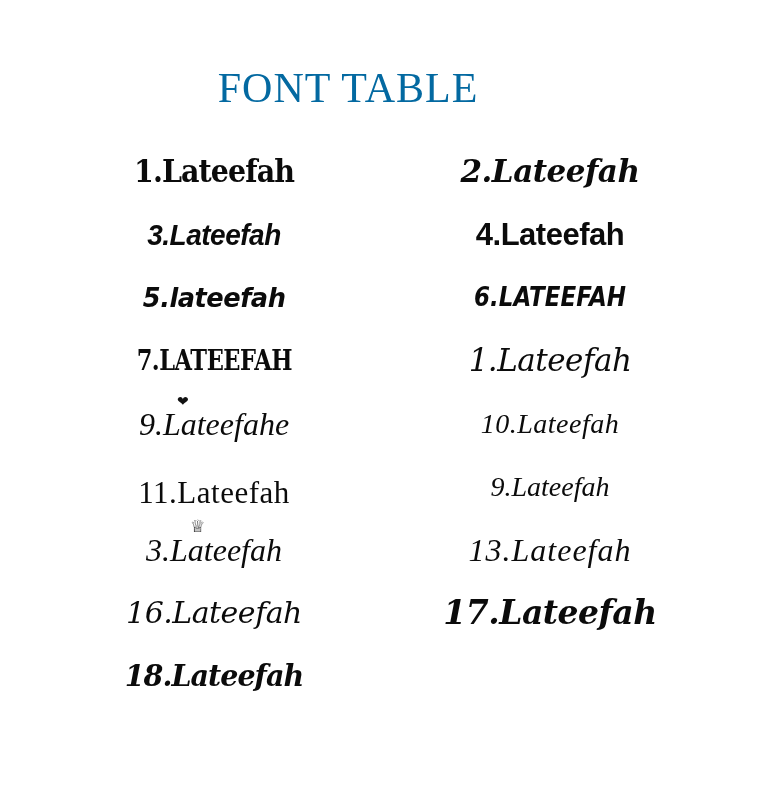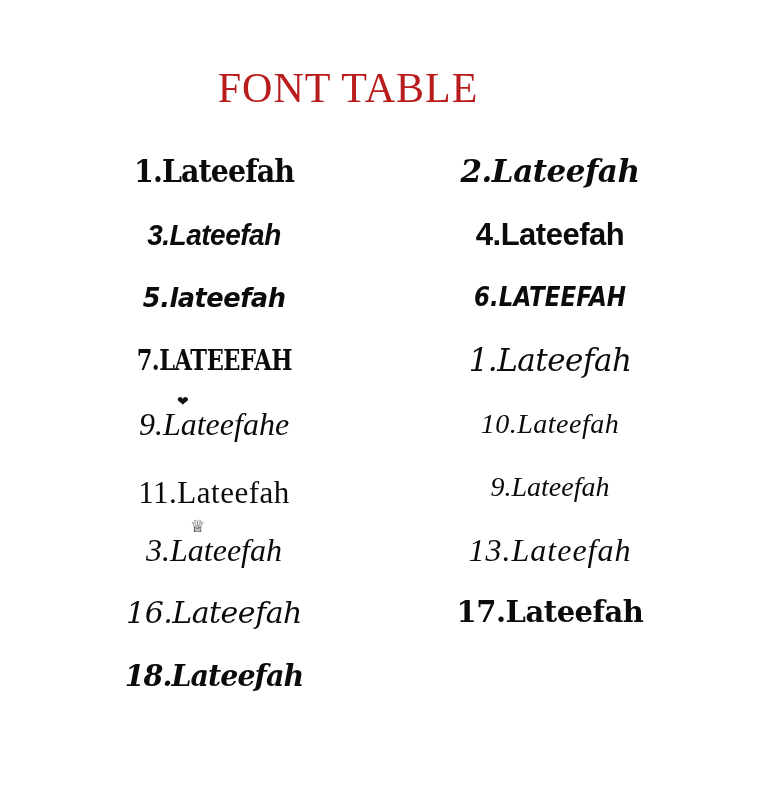--- a/index.html
+++ b/index.html
@@ -24,21 +24,21 @@
   .title {
     position: absolute;
     top: 64px;
     left: 0;
     width: 696px;
     text-align: center;
     font-family: "Liberation Serif", serif;
     font-size: 42px;
     letter-spacing: 1px;
     font-weight: 400;
-    color: #b91c1c;
+    color: #0369a1;
     white-space: nowrap;
   }
   .grid {
     position: absolute;
     top: 140px;
     left: 46px;
     width: 672px;
     display: grid;
     grid-template-columns: 1fr 1fr;
     grid-auto-rows: 63px;
@@ -68,21 +68,21 @@
   .v7  { font-family: "DejaVu Serif", serif; font-weight: 700; font-size: 25px; text-transform: uppercase; letter-spacing: -0.5px; transform: scaleX(0.9) scaleY(1.1); }
   .v8  { font-family: "DejaVu Serif", serif; font-weight: 400; font-style: italic; font-size: 31px; letter-spacing: -0.5px; }
   .v9  { font-family: "Liberation Serif", serif; font-style: italic; font-size: 32px; letter-spacing: 0px; }
   .v10 { font-family: "Liberation Serif", serif; font-style: italic; font-size: 28px; letter-spacing: 0.5px; }
   .v11 { font-family: "Liberation Serif", serif; font-size: 31px; letter-spacing: 0.5px; margin-top: 12px; }
   .v12 { font-family: "Liberation Serif", serif; font-style: italic; font-size: 28px; letter-spacing: 0px; }
   .v13 { font-family: "Liberation Serif", serif; font-style: italic; font-size: 32px; letter-spacing: 0px; }
   .v14 { font-family: "Liberation Serif", serif; font-style: italic; font-size: 32px; letter-spacing: 1px; }
   .v15 { font-family: "DejaVu Serif", serif; font-style: italic; font-size: 33px; letter-spacing: -0.5px; }
   .v16 { font-family: "DejaVu Serif", serif; font-style: italic; font-size: 30px; letter-spacing: -0.5px; }
-  .v17 { font-family: "DejaVu Serif", serif; font-weight: 700; font-size: 29px; letter-spacing: -0.5px; }
+  .v17 { font-family: "DejaVu Serif", serif; font-weight: 700; font-style: italic; font-size: 33px; letter-spacing: -0.5px; }
   .v18 { font-family: "DejaVu Serif", serif; font-weight: 700; font-style: italic; font-size: 30px; letter-spacing: -1px; transform: scaleX(0.95); }
 
   .deco {
     position: relative;
     display: inline-block;
   }
   .deco .mark {
     position: absolute;
     top: -13px;
     left: 38px;

